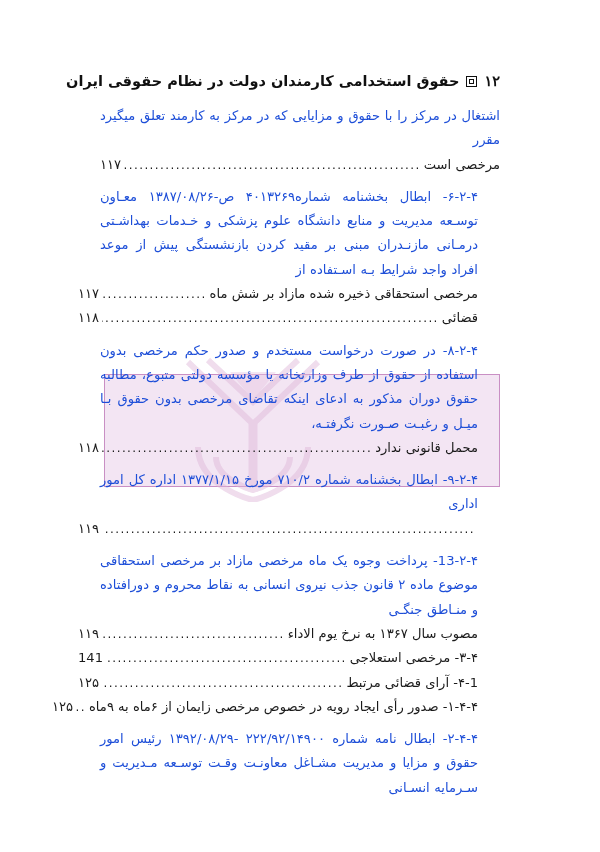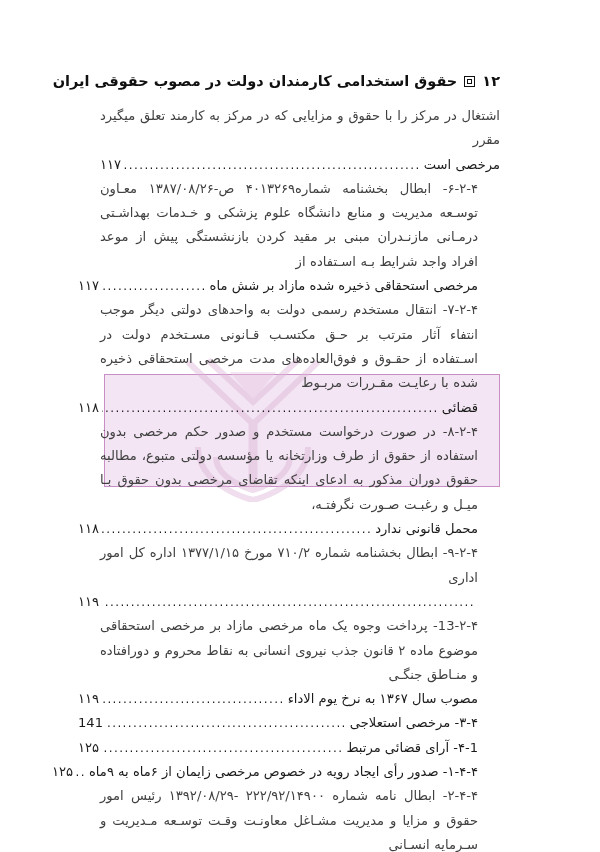--- a/index.html
+++ b/index.html
@@ -56,20 +56,21 @@
   .header-sep-icon::after {
     content: "";
     position: absolute;
     inset: 2px;
     border: 1px solid #101010;
   }
   .header-page-no {
     font-size: 14.5px;
     font-weight: 700;
     color: #101010;
+    font-family: Liberation Serif, serif;
   }
 
   
   .toc {
     position: absolute;
     top: 104px;
     right: 100px;
     left: 100px;
     direction: rtl;
   }
@@ -78,27 +79,28 @@
     margin: 0 0 0 0;
     padding: 0;
   }
 
   .entry-text {
     font-size: 13.1px;
     line-height: 24.3px;
     text-align: justify;
     text-align-last: right;
     word-spacing: 0.4px;
-    color: #404040;
+    color: #1d4ed8;
     position: relative;
     z-index: 3;
   }
   
   .entry-text.indent {
     padding-right: 22px;
+    margin-top: 8px;
   }
 
   
   .entry-tail {
     display: flex;
     flex-direction: row;
     align-items: baseline;
     font-size: 13.1px;
     line-height: 24.3px;
     color: #1a1a1a;
@@ -160,21 +162,21 @@
   .watermark svg { display: block; }
 </style>
 </head>
 <body>
 
 <div class="page">
 
   <div class="running-header">
     <span class="header-page-no">۱۲</span>
     <span class="header-sep-icon"></span>
-    <span class="header-title">حقوق استخدامی کارمندان دولت در مصوب حقوقی ایران</span>
+    <span class="header-title">حقوق استخدامی کارمندان دولت در نظام حقوقی ایران</span>
   </div>
 
   <div class="highlight-box"></div>
 
   <div class="watermark">
     <svg width="170" height="150" viewBox="0 0 170 150" xmlns="http://www.w3.org/2000/svg">
       <g fill="none" stroke="#ddb7d8" stroke-width="6" opacity="0.85">
         <path d="M20 10 L85 72 L150 10"></path>
         <path d="M40 8 L85 50 L130 8"></path>
         <path d="M85 72 L85 140" stroke-width="9"></path>
@@ -199,21 +201,20 @@
       </div>
       <div class="toc-entry">
         <div class="entry-text indent">۶-۲-۴- ابطال بخشنامه شماره۴۰۱۳۲۶۹ ص-۱۳۸۷/۰۸/۲۶ معـاون توسـعه مدیریت و منابع دانشگاه علوم پزشکی و خـدمات بهداشـتی درمـانی مازنـدران مبنی بر مقید کردن بازنشستگی پیش از موعد افراد واجد شرایط بـه اسـتفاده از</div>
         <div class="entry-tail indent">
           <span class="tail-label">مرخصی استحقاقی ذخیره شده مازاد بر شش ماه</span>
           <span class="leader">.........................................................................................</span>
           <span class="pageno">۱۱۷</span>
         </div>
       </div>
       <div class="toc-entry">
-        <div class="entry-text indent">۷-۲-۴- انتقال مستخدم رسمی دولت به واحدهای دولتی دیگر موجب انتفاء آثار مترتب بر حـق مکتسـب قـانونی مسـتخدم دولت در اسـتفاده از حقـوق و فوق‌العاده‌های مدت مرخصی استحقاقی ذخیره شده با رعایـت مقـررات مربـوط</div>
         <div class="entry-tail indent">
           <span class="tail-label">قضائی</span>
           <span class="leader">.........................................................................................</span>
           <span class="pageno">۱۱۸</span>
         </div>
       </div>
       <div class="toc-entry">
         <div class="entry-text indent">۸-۲-۴- در صورت درخواست مستخدم و صدور حکم مرخصی بدون استفاده از حقوق از طرف وزارتخانه یا مؤسسه دولتی متبوع، مطالبه حقوق دوران مذکور به ادعای اینکه تقاضای مرخصی بدون حقوق بـا میـل و رغبـت صـورت نگرفتـه،</div>
         <div class="entry-tail indent">
           <span class="tail-label">محمل قانونی ندارد</span>

